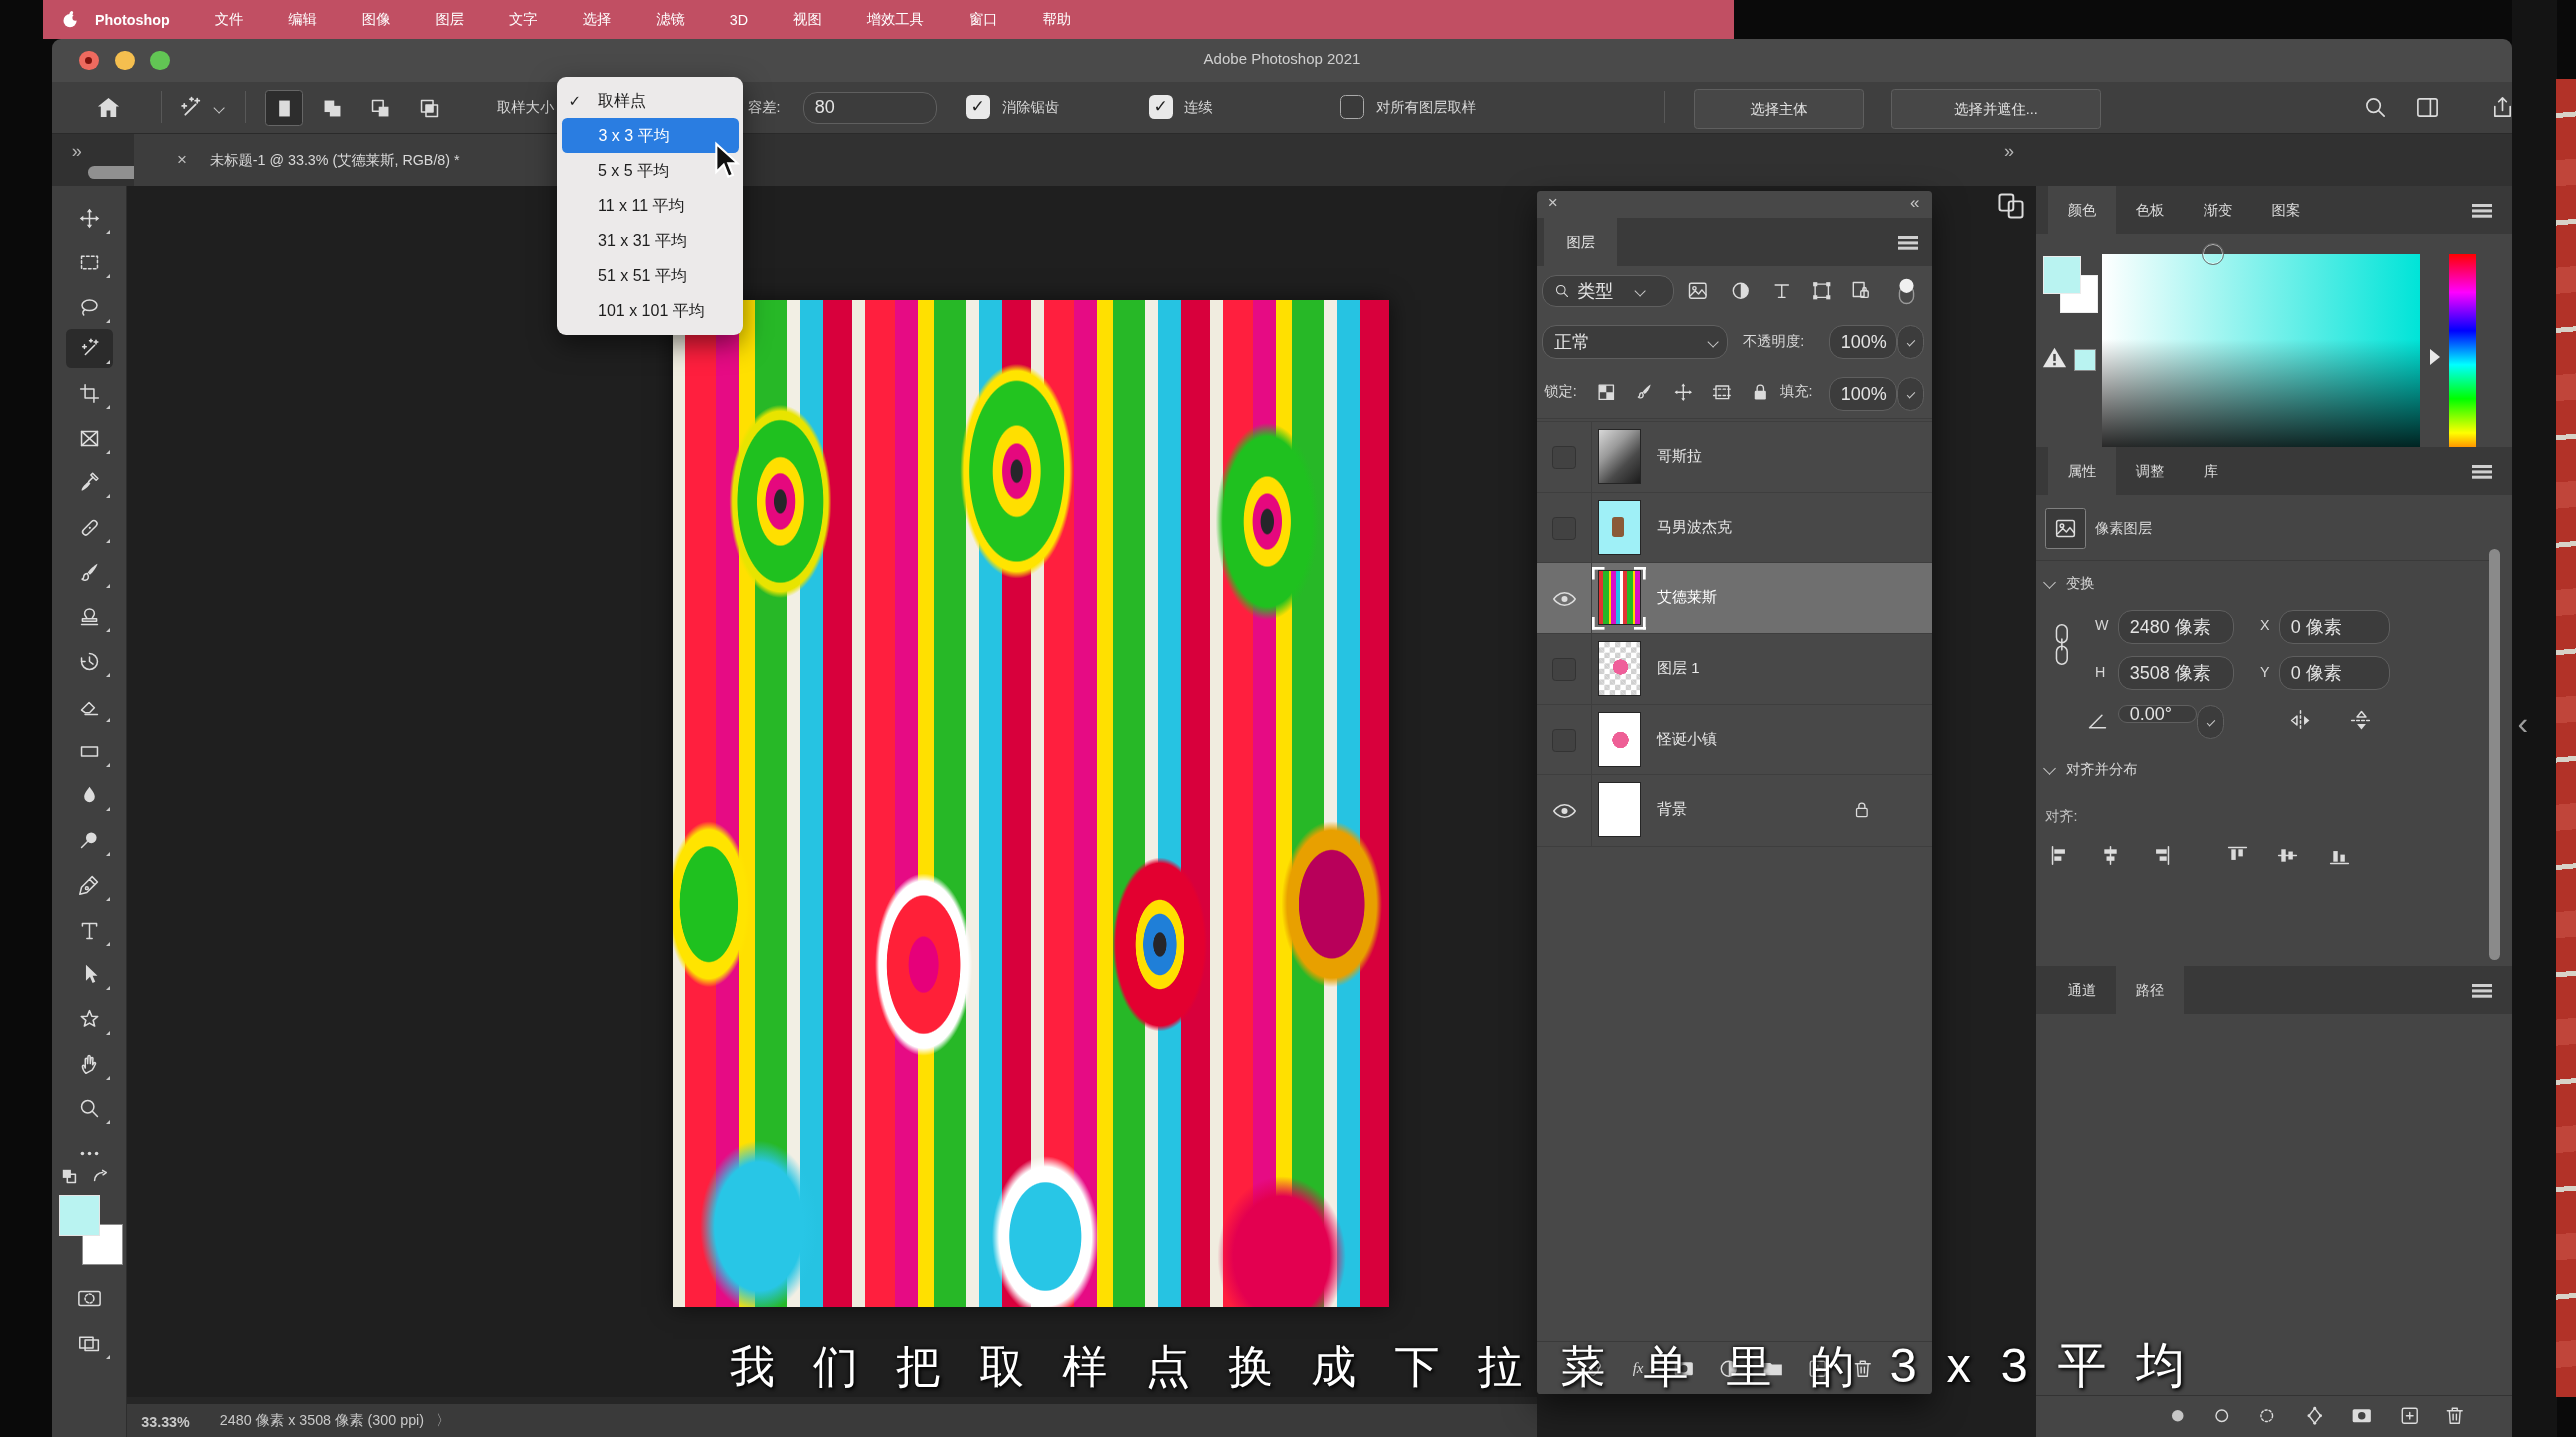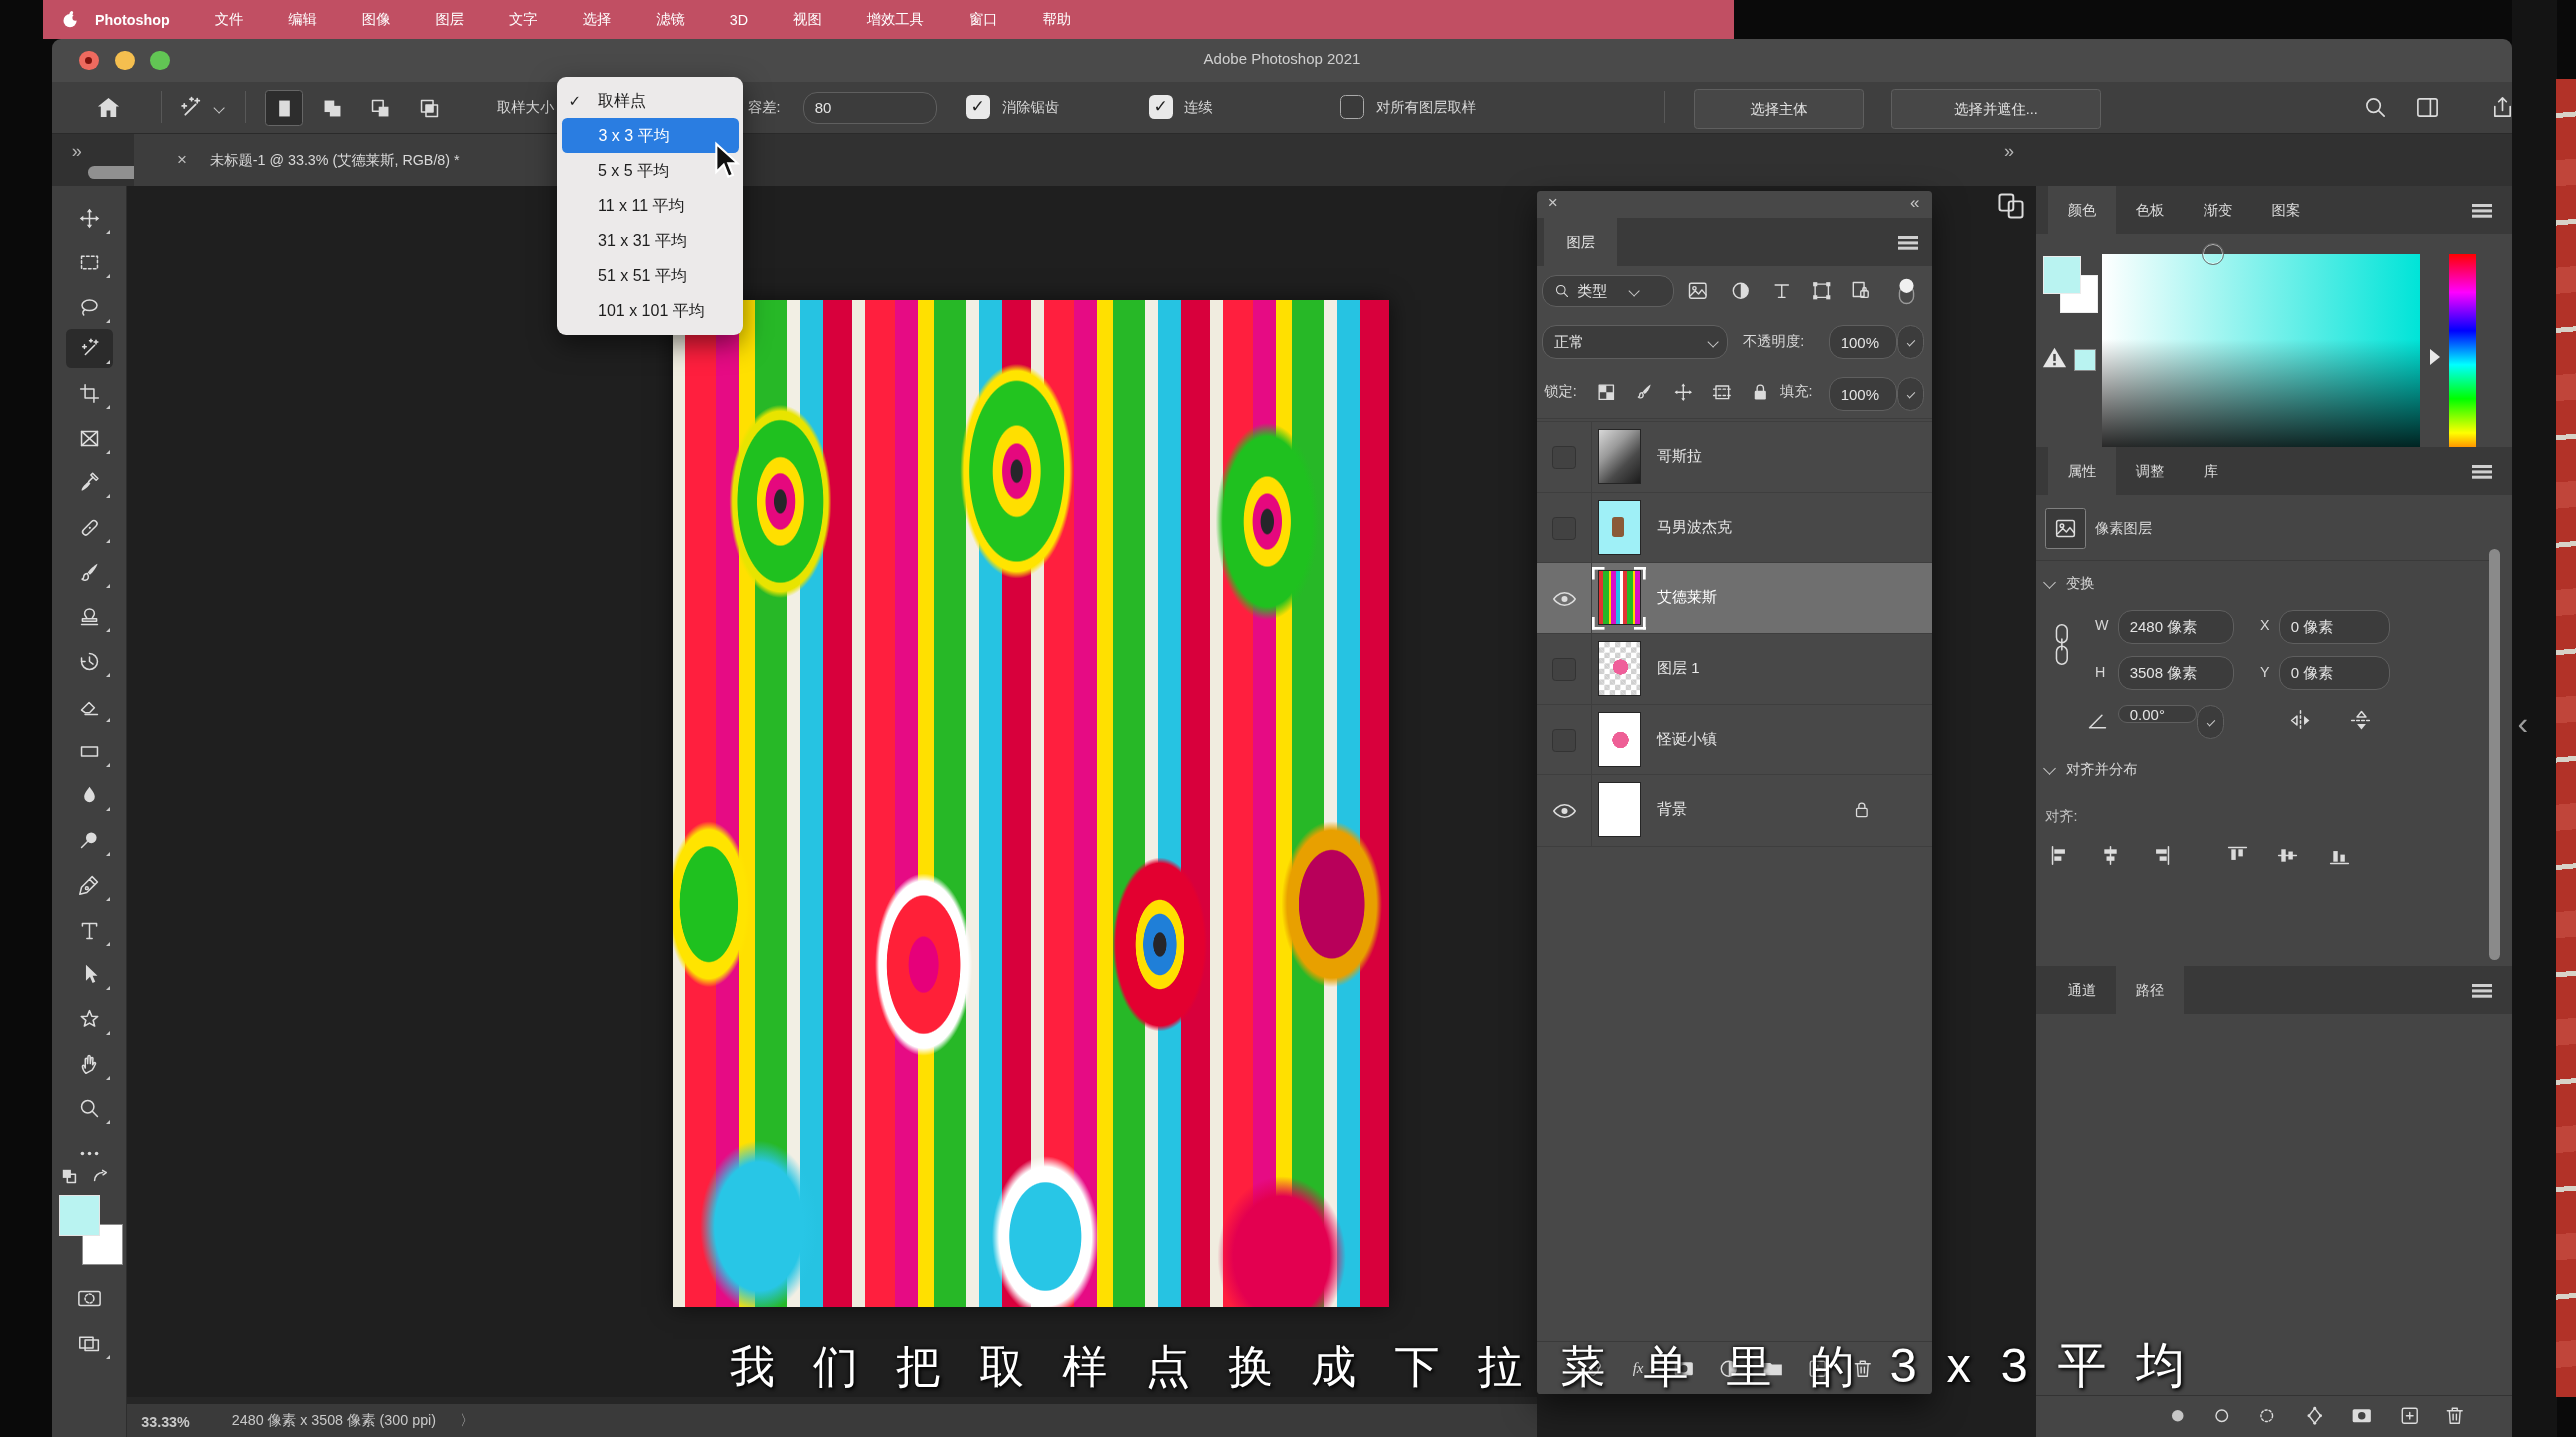--- a/index.html
+++ b/index.html
@@ -15,21 +15,21 @@
   .titlebar{left:52px;top:39px;width:2460px;height:43px;background:#4a4a4a;border-radius:9px 9px 0 0;}
   .light{position:absolute;top:11.6px;width:19.7px;height:19.7px;border-radius:50%;}
   .wtitle{position:absolute;left:0;right:0;top:10.7px;text-align:center;font-size:15px;color:#cfcfcf;}
   
   .optionsbar{left:52px;top:82px;width:2460px;height:52px;background:#3f3f3f;border-bottom:1.8px solid #2a2a2a;box-sizing:border-box;}
   .vsep{position:absolute;top:9px;width:0.9px;height:32px;background:#585858;}
   .modebtn{position:absolute;top:8px;width:38px;height:36px;border-radius:3.6px;display:flex;align-items:center;justify-content:center;}
   .modebtn.on{background:#2d2d2d;border:0.9px solid #666;box-sizing:border-box;}
   .olabel{position:absolute;top:16px;font-size:14.3px;color:#d8d8d8;white-space:nowrap;}
   .ibox{position:absolute;background:#3c3c3c;border:0.9px solid #5f5f5f;border-radius:14px;color:#e4e4e4;
-        font-size:15px;display:flex;align-items:center;padding:0 10.7px;box-sizing:border-box;}
+        font-size:18px;display:flex;align-items:center;padding:0 10.7px;box-sizing:border-box;}
   .cb{position:absolute;top:13.4px;width:24px;height:24px;border-radius:5.4px;box-sizing:border-box;}
   .cb.on{background:#e9e9e9;}
   .cb.on::after{content:"✓";position:absolute;left:4.5px;top:0.9px;color:#222;font-size:17px;font-weight:bold;}
   .cb.off{background:#3a3a3a;border:1.8px solid #a9a9a9;}
   .obtn{position:absolute;top:7.2px;height:38px;background:#474747;border:0.9px solid #5f5f5f;border-radius:3.6px;
         color:#e2e2e2;font-size:14.3px;display:flex;align-items:center;justify-content:center;}
   
   .tabbar{left:52px;top:134px;width:2460px;height:52px;background:#313131;}
   .doctab{position:absolute;left:82px;top:0;width:537px;height:52px;background:#3d3d3d;border-right:0.9px solid #252525;
           display:flex;align-items:center;gap:23px;padding-left:43px;box-sizing:border-box;}
@@ -57,21 +57,21 @@
       radial-gradient(ellipse 72px 143px at 5% 60%, #1fc11f 0 40%, #ffe400 41% 52%, rgba(255,255,255,0) 58%),
       radial-gradient(ellipse 81px 152px at 35% 66%, #e6007a 0 18%, #ff2038 19% 45%, #ffffff 46% 55%, rgba(255,255,255,0) 60%),
       radial-gradient(ellipse 63px 116px at 68% 64%, #26262a 0 10%, #1f7fd8 11% 26%, #ffdf00 27% 38%, #e30030 39% 70%, rgba(255,255,255,0) 75%),
       radial-gradient(ellipse 81px 134px at 92% 60%, #b8005a 0 40%, #e8a000 41% 55%, rgba(255,255,255,0) 62%),
       radial-gradient(ellipse 98px 143px at 12% 92%, #28c6e6 0 45%, rgba(255,255,255,0) 60%),
       radial-gradient(ellipse 89px 134px at 52% 93%, #28c6e6 0 40%, #ffffff 41% 52%, rgba(255,255,255,0) 60%),
       radial-gradient(ellipse 107px 134px at 85% 95%, #e30050 0 45%, rgba(255,255,255,0) 60%),
       repeating-linear-gradient(90deg, #f0ecdf 0 12.5px, #ff1f3e 12.5px 43px, #e60b84 43px 66px, #ffe000 66px 82px, #27b827 82px 114px, #f2efe4 114px 127px, #26c3e2 127px 150px, #d8003c 150px 179px);}
   
   .statusbar{left:127px;top:1397px;width:1410px;height:40px;background:linear-gradient(#262626 0 7.2px,#3a3a3a 7.2px);
-             display:flex;align-items:flex-end;gap:42px;padding:0 0 7.2px 14.3px;box-sizing:border-box;font-size:14.3px;color:#c9c9c9;}
+             display:flex;align-items:flex-end;gap:30px;padding:0 0 7.2px 14.3px;box-sizing:border-box;font-size:14.3px;color:#c9c9c9;}
   
   .layers{left:1537px;top:191px;width:395px;height:1203px;background:#484848;border-radius:3.6px;
           box-shadow:0 12.5px 32px rgba(0,0,0,.55);}
   .lhead{position:absolute;left:0;top:0;right:0;height:27px;}
   .ltabs{position:absolute;left:0;top:27px;right:0;height:48px;background:#3a3a3a;}
   .ltab{position:absolute;left:7.2px;top:0;width:73px;height:48px;background:#484848;display:flex;align-items:center;justify-content:center;font-size:14.3px;color:#e3e3e3;}
   .mlines{width:19.7px;height:2.7px;background:#cfcfcf;box-shadow:0 5.4px 0 #cfcfcf,0 10.7px 0 #cfcfcf;}
   .frow{position:absolute;left:0;top:75px;right:0;height:50px;}
   .brow{position:absolute;left:0;top:127px;right:0;height:48px;}
   .krow{position:absolute;left:0;top:177px;right:0;height:50px;border-bottom:0.9px solid #3d3d3d;}

